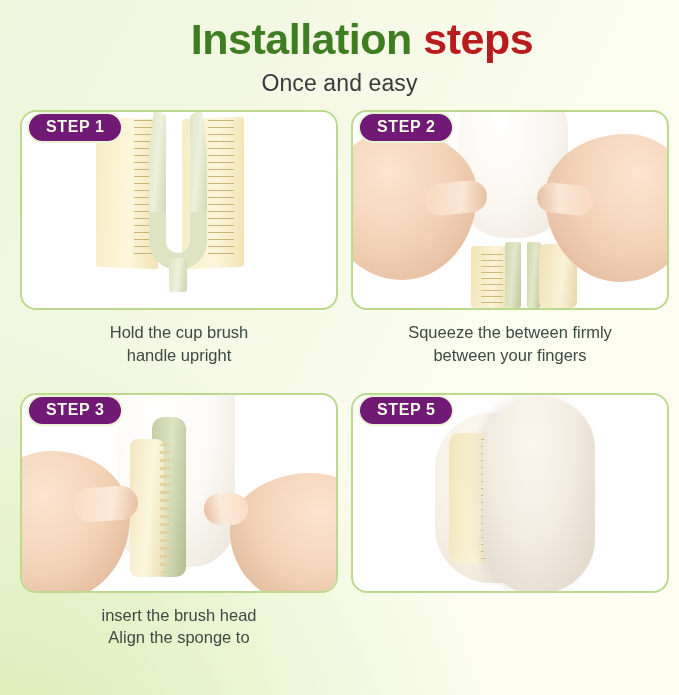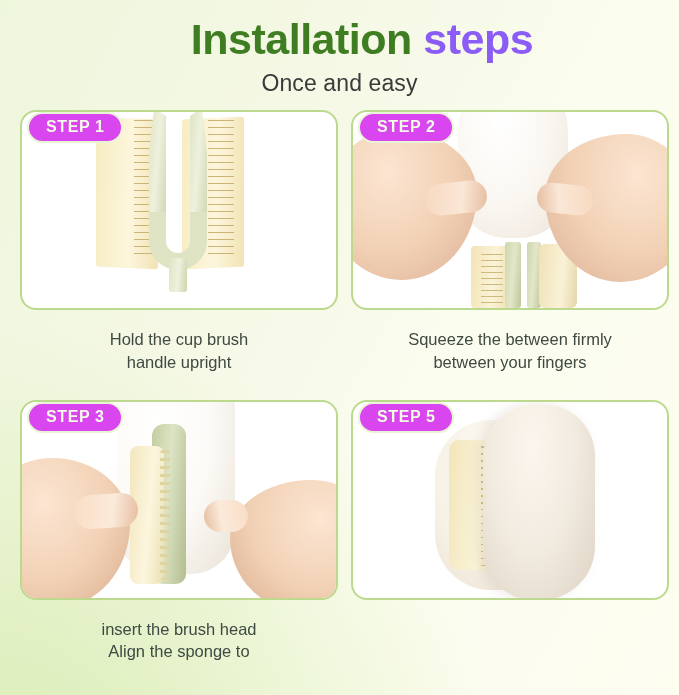--- a/index.html
+++ b/index.html
@@ -13,21 +13,21 @@
     position:relative;
   }
 
   
   .header { text-align:center; padding-top:18px; }
   .title {
     font-size:43px; font-weight:bold; letter-spacing:-0.5px;
     line-height:1.0; white-space:nowrap;
   }
   .title .t-green { color:#3f7d23;margin-left:45px; }
-  .title .t-dark  { color:#8b5cf6; }
+  .title .t-dark  { color:#b91c1c; }
   .subtitle {
     margin-top:9px; font-size:23px; color:#3a3a3a; letter-spacing:0.1px;
   }
 
   
   .grid {
     position:absolute; left:20px; top:110px;
     width:639px;
     display:grid;
     grid-template-columns:318px 318px;
@@ -41,31 +41,31 @@
     position:relative;
     height:200px;
     background:#ffffff;
     border:2px solid #bcd98d;
     border-radius:16px;
     overflow:hidden;
   }
 
   .badge {
     position:absolute; left:5px; top:0px; z-index:6;
-    background:#d946ef;
+    background:#701a75;
     color:#f4fae6;
     font-size:16px; font-weight:bold; letter-spacing:0.6px;
     padding:5px 17px 6px 17px;
     border-radius:16px;
     border:2px solid #e9f3d6;
     line-height:1;
   }
 
   .caption {
-    margin-top:18px;
+    margin-top:11px;
     text-align:center;
     font-size:16.5px;
     line-height:1.38;
     color:#3f4a43;
   }
   .caption span { display:block; }
 
   
   .art { position:absolute; inset:0; }
 

